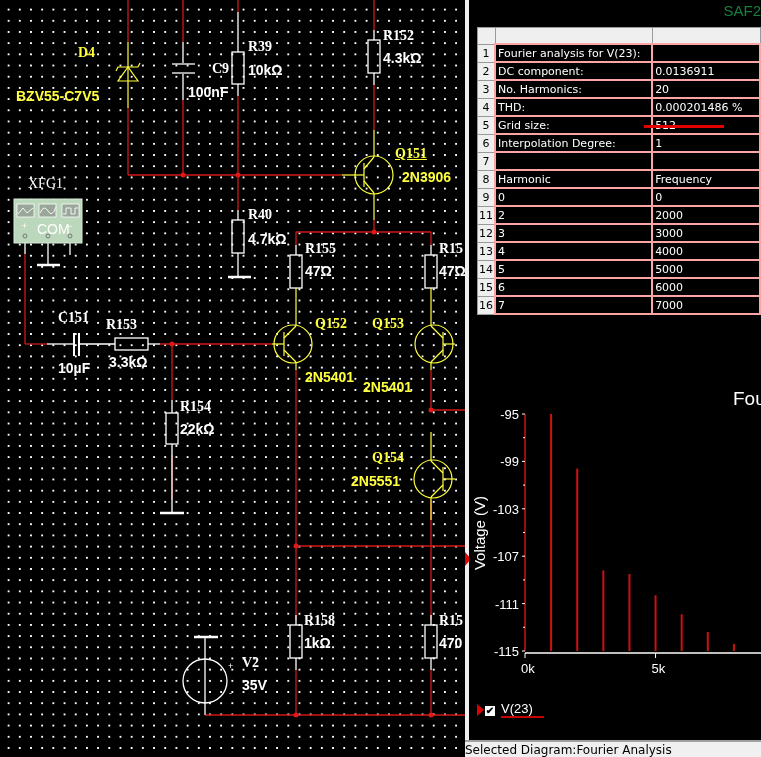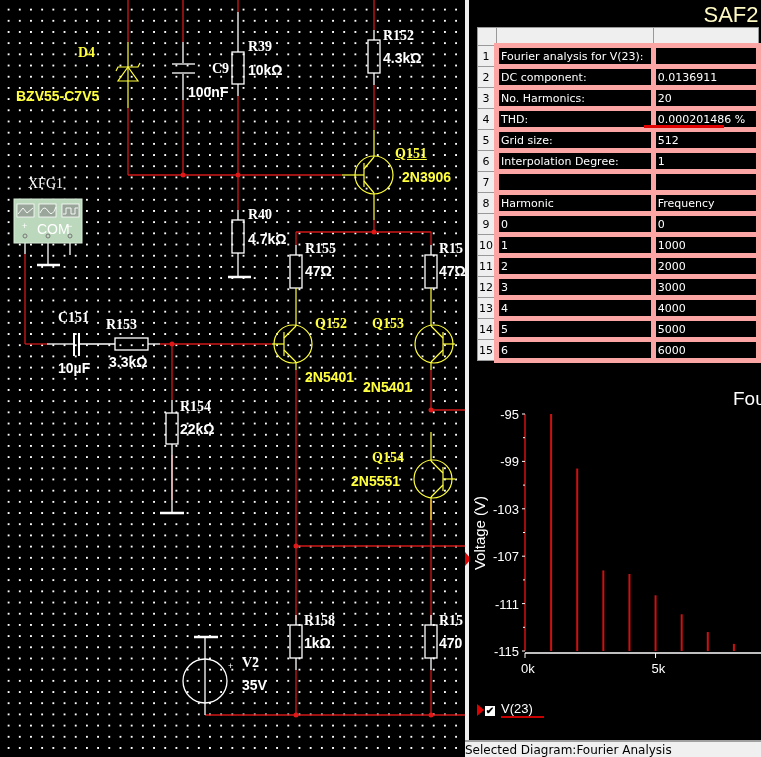--- a/index.html
+++ b/index.html
@@ -9,23 +9,23 @@
     background-image: radial-gradient(circle, #ffffff 0.7px, transparent 0.9px);
     background-size: 11.2px 11.2px; background-position: 3px 4px; }
   #schematic svg { position:absolute; left:0; top:0; }
   .lbl { position:absolute; font-size:14px; font-weight:bold; white-space:nowrap; line-height:1; }
   .ser { font-family:"Liberation Serif", serif; }
   .ylw { color:#ffff3c; }
   .wht { color:#ffffff; }
 
   #panel { position:absolute; left:465px; top:0; width:296px; height:757px; background:#f0f0f0; }
   #panel-inner { position:absolute; left:4px; top:0; right:0; height:740px; background:#000; }
-  #panel-title { position:absolute; right:0; top:2px; color:#fef9c3; font-size:22px; width:60px; text-align:center; }
+  #panel-title { position:absolute; right:0; top:2px; color:#15803d; font-size:15px; width:60px; text-align:right; }
   #grid-table { position:absolute; left:8px; top:27px; border-collapse:collapse; }
-  #grid-table td { border:5px solid #fca5a5; height:16px; padding:0 2px; font-size:11px; color:#fff; font-family:"DejaVu Sans", sans-serif; white-space:nowrap; overflow:hidden; }
+  #grid-table td { border:2px solid #fca5a5; height:16px; padding:0 2px; font-size:11px; color:#fff; font-family:"DejaVu Sans", sans-serif; white-space:nowrap; overflow:hidden; }
   #grid-table td.rh { background:#efefef; color:#000; width:13px; text-align:center; border:1px solid #999; padding:0 1px; }
   #grid-table tr.hdr td { background:#efefef; height:15px; border:1px solid #999; }
   #grid-table td.c1 { width:162px; max-width:162px; }
   #grid-table td.c2 { width:120px; max-width:120px; }
   #thd-underline { position:absolute; left:175px; top:125px; width:80px; height:3px; background:#e00000; }
 
   #chart-title { position:absolute; left:264px; top:388px; color:#fff; font-size:19px; }
   #chart { position:absolute; left:0; top:0; }
   #legend { position:absolute; left:8px; top:700px; height:20px; }
   #legend-arrow { position:absolute; left:0; top:4px; width:0; height:0; border-top:6px solid transparent; border-bottom:6px solid transparent; border-left:7px solid #e00000; }
@@ -291,25 +291,20 @@
             <td class="rh">8</td>
             <td class="c1">Harmonic</td>
             <td class="c2">Frequency</td>
           </tr>
           <tr>
             <td class="rh">9</td>
             <td class="c1">0</td>
             <td class="c2">0</td>
           </tr>
           <tr>
-            <td class="rh">10</td>
-            <td class="c1">1</td>
-            <td class="c2">1000</td>
-          </tr>
-          <tr>
             <td class="rh">11</td>
             <td class="c1">2</td>
             <td class="c2">2000</td>
           </tr>
           <tr>
             <td class="rh">12</td>
             <td class="c1">3</td>
             <td class="c2">3000</td>
           </tr>
           <tr>
@@ -319,20 +314,25 @@
           </tr>
           <tr>
             <td class="rh">14</td>
             <td class="c1">5</td>
             <td class="c2">5000</td>
           </tr>
           <tr>
             <td class="rh">15</td>
             <td class="c1">6</td>
             <td class="c2">6000</td>
+          </tr>
+          <tr>
+            <td class="rh">16</td>
+            <td class="c1">7</td>
+            <td class="c2">7000</td>
           </tr>
         </tbody>
     </table>
     <div id="thd-underline"></div>
 
     <div id="chart-title">Fou</div>
     <svg id="chart" width="292" height="740">
         <line x1="56" y1="414" x2="56" y2="651" stroke="#d01010" stroke-width="1.5"></line>
         <line x1="56" y1="653" x2="292" y2="653" stroke="#fff" stroke-width="1.5"></line>
         <line x1="53" y1="414" x2="56" y2="414" stroke="#fff" stroke-width="1"></line>

